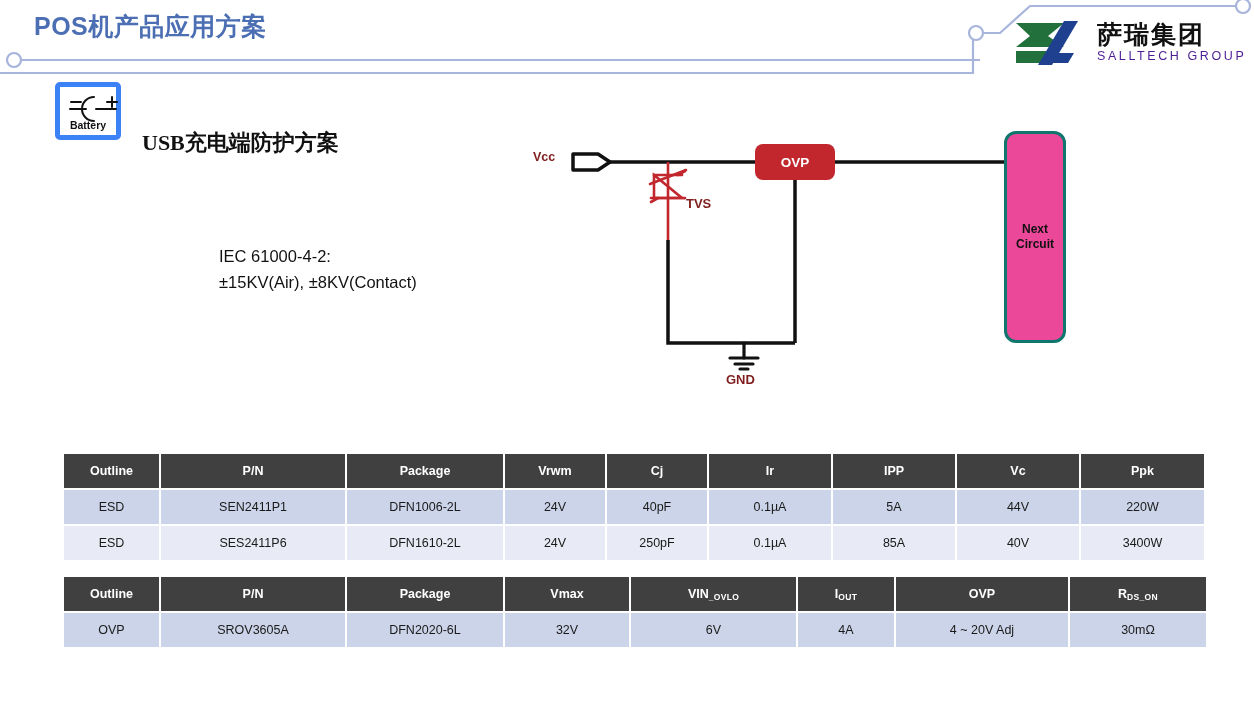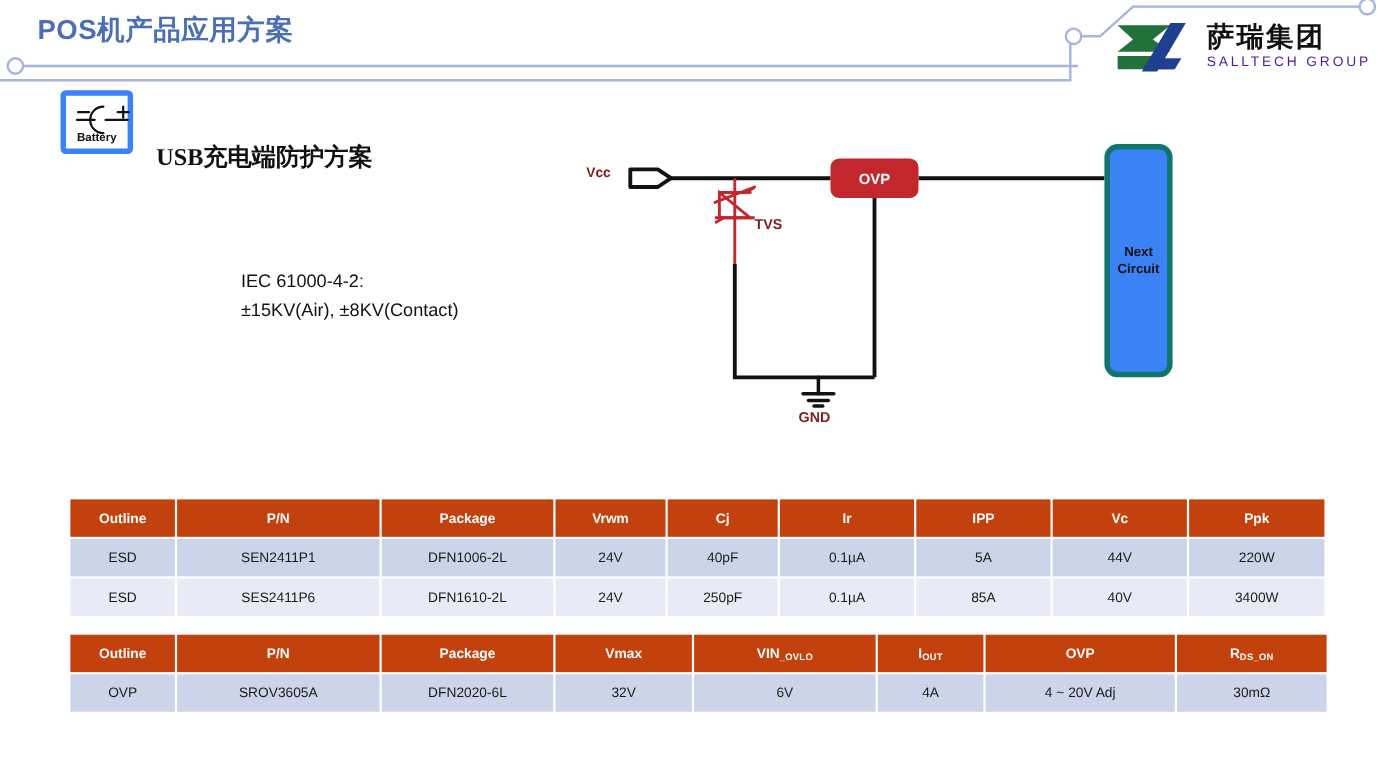--- a/index.html
+++ b/index.html
@@ -127,23 +127,23 @@
     justify-content: center;
     color: #fff;
     font-size: 13.5px;
     font-weight: bold;
     box-sizing: border-box;
   }
   #next-circuit-block {
     position: absolute;
     left: 1004px; top: 131px;
     width: 62px; height: 212px;
-    border: 5px solid #0f766e;
+    border: 3px solid #0f766e;
     border-radius: 12px;
-    background: #3b82f6;
+    background: #ec4899;
     display: flex;
     align-items: center;
     justify-content: center;
     text-align: center;
     font-size: 12px;
     font-weight: bold;
     line-height: 1.25;
     color: #111;
     box-sizing: border-box;
     white-space: pre-line;
@@ -153,21 +153,21 @@
   .spec-table {
     position: absolute;
     border-collapse: separate;
     border-spacing: 2px 2px;
     table-layout: fixed;
     font-size: 12.5px;
   }
   #esd-table { left: 62px; top: 452px; width: 1134px; }
   #ovp-table { left: 62px; top: 575px; width: 1134px; }
   .spec-table th {
-    background: #c2410c;
+    background: #404040;
     color: #ffffff;
     font-weight: bold;
     height: 34px;
     font-size: 12.5px;
     text-align: center;
     padding: 0 2px;
   }
   .spec-table td {
     height: 34px;
     text-align: center;

